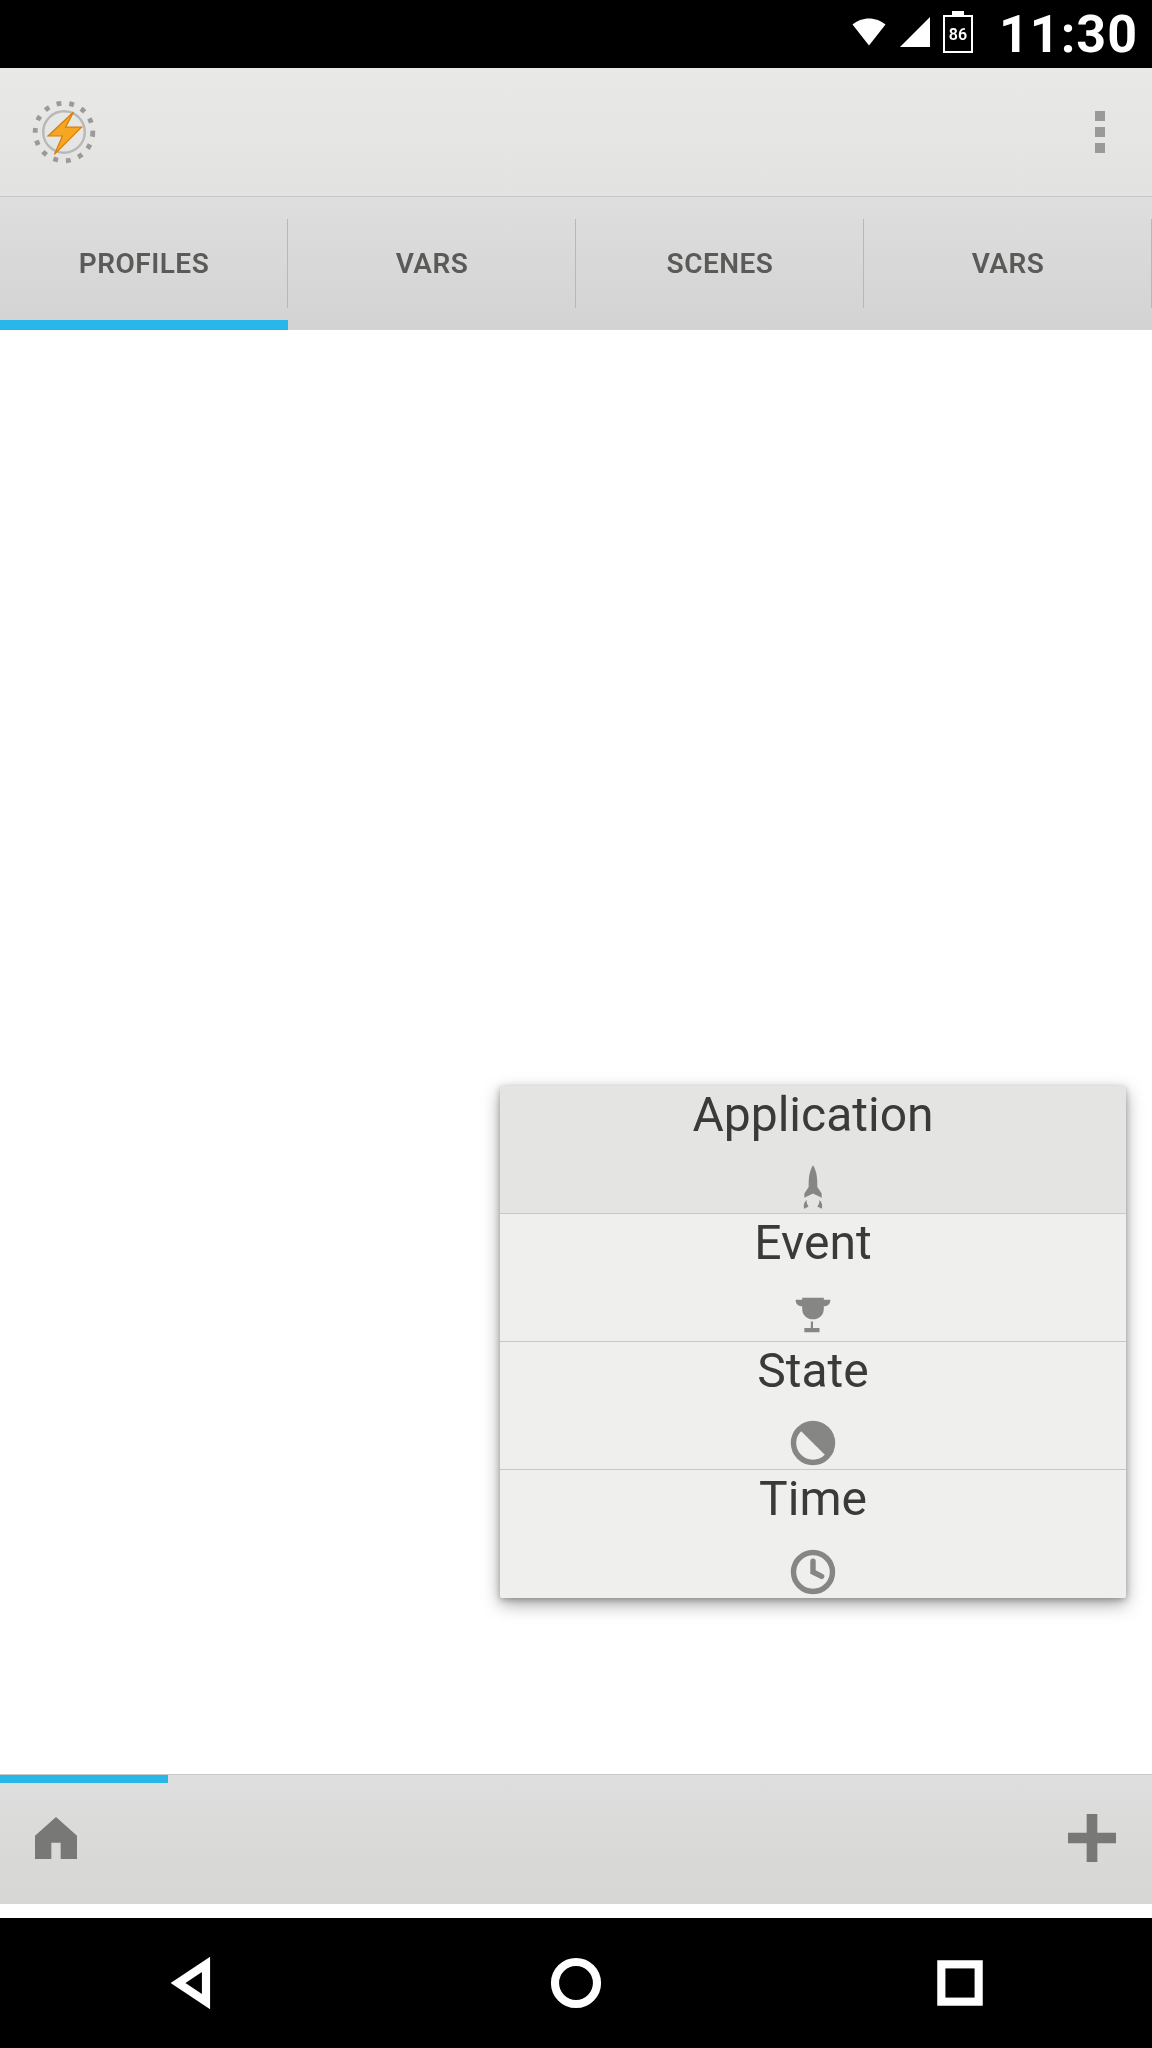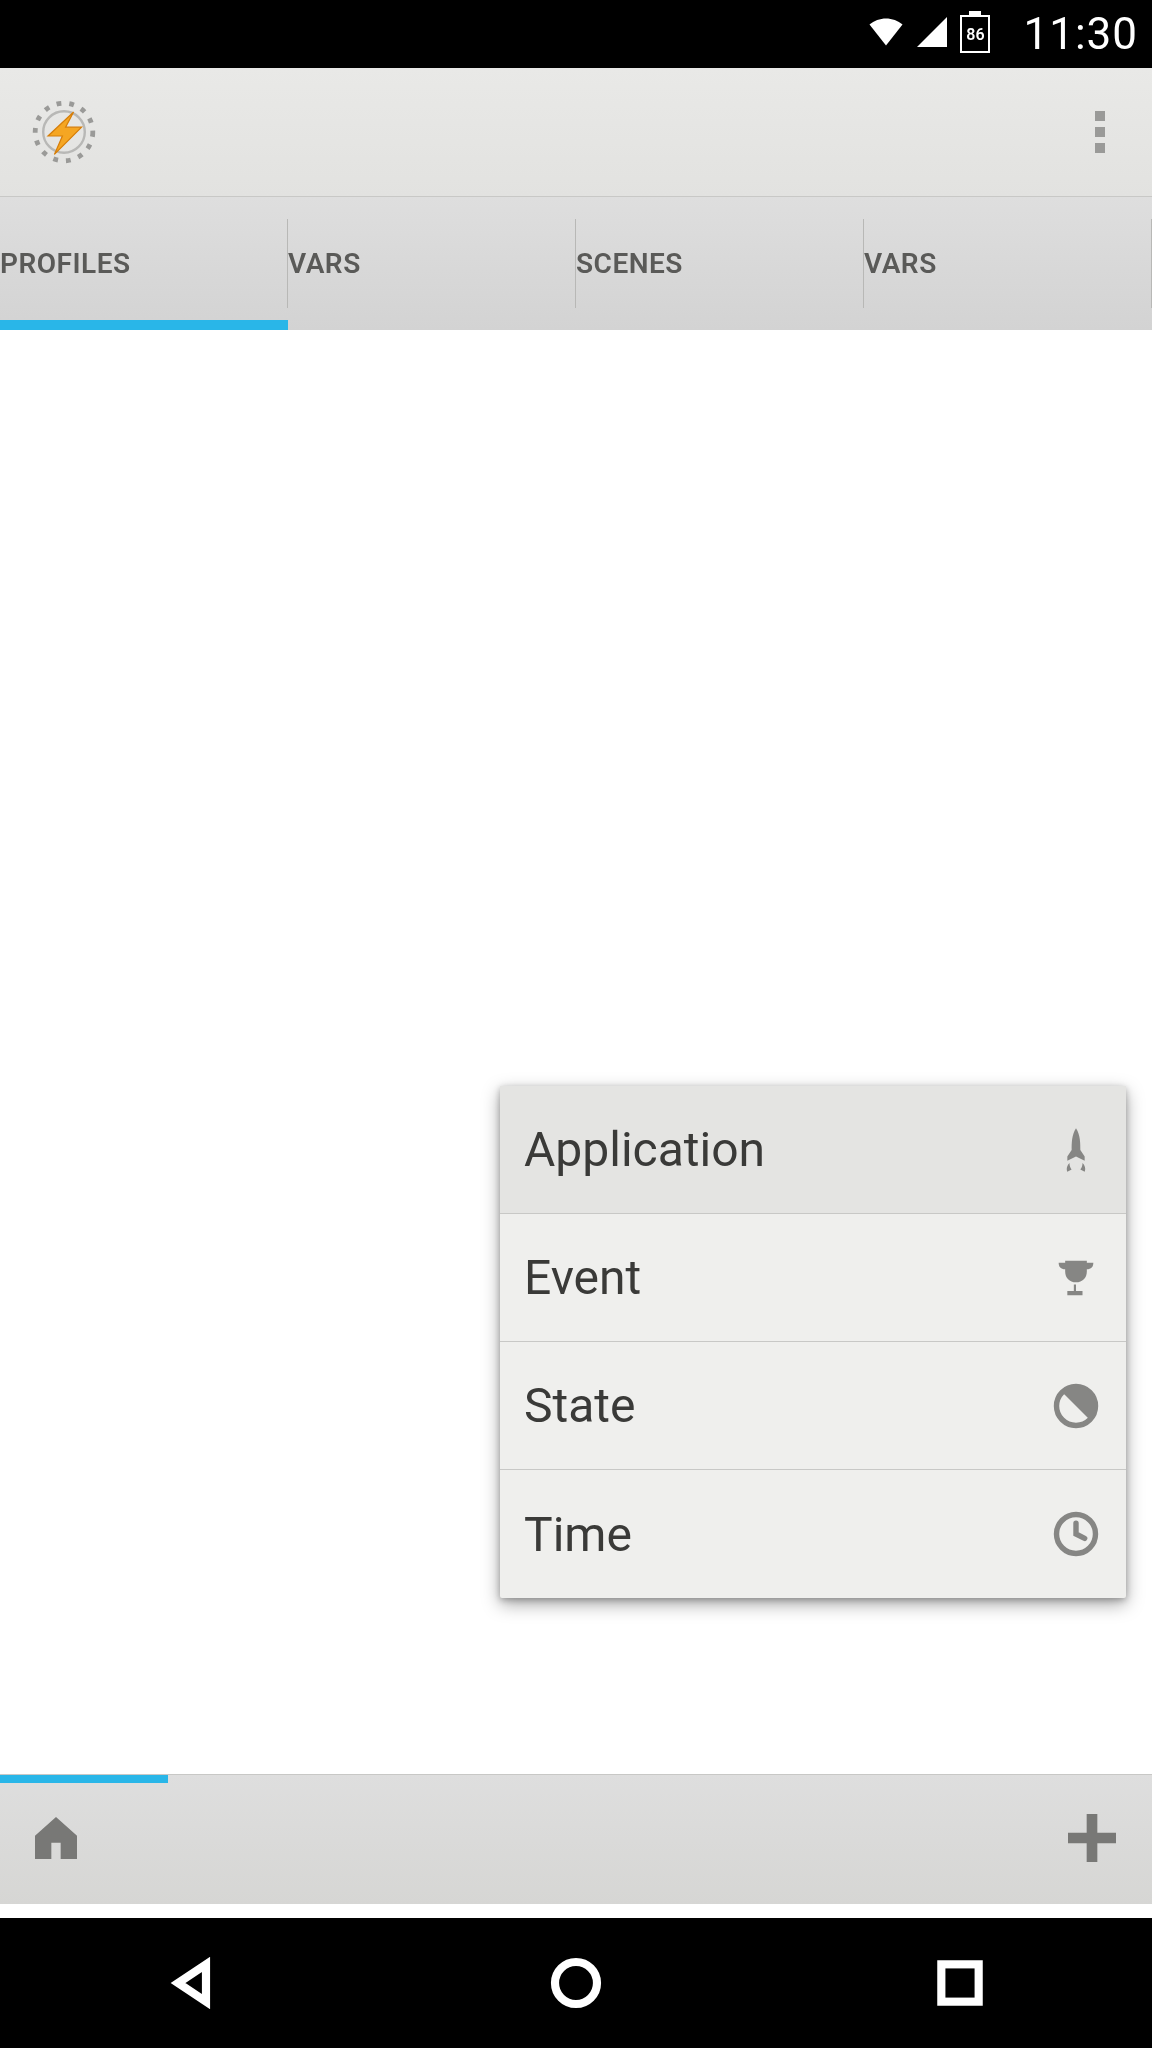--- a/index.html
+++ b/index.html
@@ -29,21 +29,21 @@
       border: 2.5px solid #fff;
       position: relative;
       display: flex; align-items: center; justify-content: center;
       font-size: 16px; font-weight: 600; color: #fff;
     }
     .battery-box::before {
       content: ''; position: absolute; top: -6px; left: 50%;
       transform: translateX(-50%);
       width: 12px; height: 4px; background: #fff;
     }
-    .clock { font-size: 44px; font-weight: 400; letter-spacing: 1px; margin-left: 23px; }
+    .clock { font-size: 52px; font-weight: 700; letter-spacing: 1px; margin-left: 16px; }
 
     .app-window {
       width: 1152px;
       height: 1850px;
       background: #fff;
       position: relative;
     }
 
     .action-bar {
       height: 128px;
@@ -69,20 +69,21 @@
       height: 134px;
       background: linear-gradient(#dedede, #d3d3d3);
       display: flex;
       position: relative;
       border-top: 1px solid #c8c8c6;
     }
     .tab {
       flex: 1;
       display: flex;
       align-items: center;
+      justify-content: center;
       font-size: 28px;
       font-weight: 600;
       color: #5a5a58;
       letter-spacing: 0.5px;
       position: relative;
     }
     .tab:not(:last-child)::after {
       content: '';
       position: absolute;
       right: 0; top: 22px; bottom: 22px;
@@ -130,20 +131,21 @@
       border-radius: 2px;
       z-index: 20;
     }
     .menu-item {
       height: 128px;
       display: flex;
       align-items: center;
       justify-content: space-between;
       padding: 0 24px 0 24px;
       border-bottom: 1px solid #c8c8c6;
+      flex-direction: column;
     }
     .menu-item:last-child { border-bottom: none; justify-content: space-between; }
     .menu-item.highlighted { background: #e4e4e2; }
     .menu-label {
       font-size: 48px;
       color: #3a3a38;
       font-weight: 400;
     }
     .menu-icon { width: 52px; height: 52px; fill: #868684; display: flex; align-items: center; justify-content: center; }
     .menu-icon svg { width: 100%; height: 100%; }

